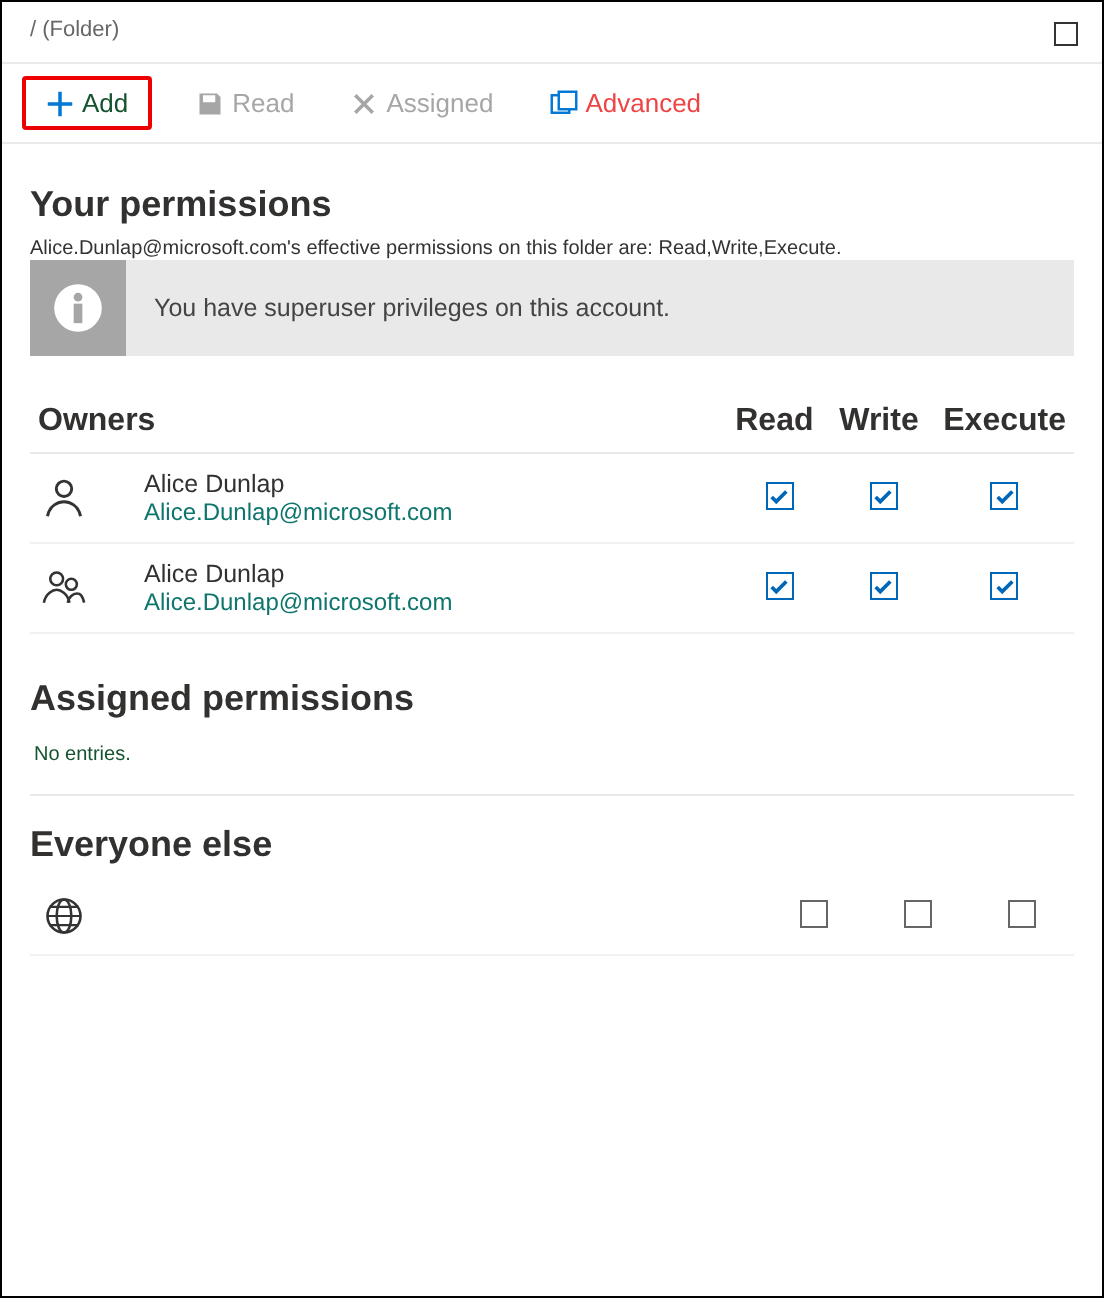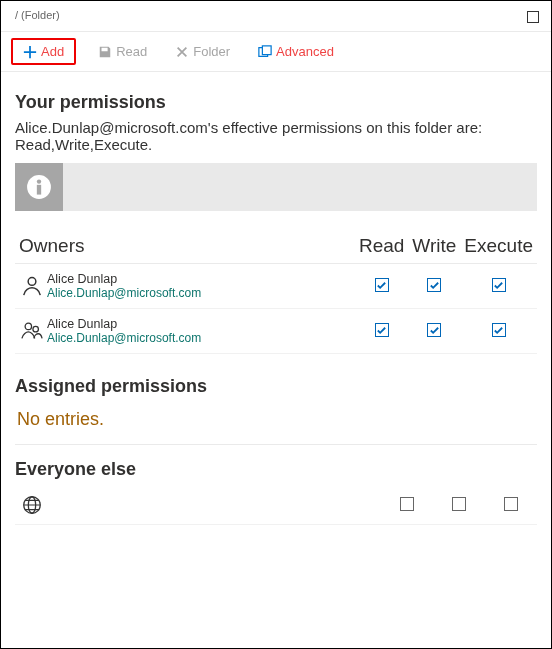--- a/index.html
+++ b/index.html
@@ -44,63 +44,63 @@
   }
   .tb-item {
     display: flex;
     align-items: center;
     gap: 4px;
     font-size: 13px;
     padding: 4px 6px;
     cursor: pointer;
   }
   .tb-item.disabled { color: #a6a6a6; cursor: default; }
-  .tb-add { color: #ef4444; border: 2px solid #e00; border-radius: 2px; padding: 4px 10px; }
+  .tb-add { color: #14532d; border: 2px solid #e00; border-radius: 2px; padding: 4px 10px; }
   .tb-add svg, .tb-item svg { width: 14px; height: 14px; flex: none; }
   .tb-adv { color: #ef4444; }
   .tb-adv .ico { width:14px; height:14px; }
   .content { padding: 10px 14px; }
   .section-title { font-size: 18px; font-weight: 600; margin: 10px 0 6px 0; }
-  .desc { font-size: 15px; color: #333; margin-bottom: 10px; }
+  .desc { font-size: 10px; color: #333; margin-bottom: 0; }
   .info-banner {
     display: flex;
     align-items: center;
     background: #e9e9e9;
     margin: 0 0 18px 0;
     min-height: 48px;
   }
   .info-banner .icon-box {
     background: #a6a6a6;
     width: 48px; height: 48px;
     display:flex; align-items:center; justify-content:center;
     flex: none;
     margin-right: 14px;
   }
   .info-banner .icon-box svg { width: 26px; height:26px; }
   .info-banner .msg { font-size: 12.5px; color: #444; }
   .perm-table { width: 100%; border-collapse: collapse; }
-  .perm-table th { text-align: left; font-size: 19px; font-weight:400; padding: 6px 4px; border-bottom: 1px solid #eaeaea; }
+  .perm-table th { text-align: left; font-size: 16px; font-weight:700; padding: 6px 4px; border-bottom: 1px solid #eaeaea; }
   .perm-table th.cent { text-align: left; width: 52px; }
   .perm-table td { padding: 8px 4px; border-bottom: 1px solid #f1f1f1; vertical-align: middle; font-size: 12.5px; }
   .perm-table td.cent { text-align: center; }
-  .ident { display:flex; align-items:center; gap:2px; }
+  .ident { display:flex; align-items:center; gap:27px; }
   .ident .ico { width: 26px; display:flex; justify-content:center; }
   .ident .ico svg { width:22px; height:22px; }
   .ident .txt .line2 { color:#0f766e; font-size:12px; }
   .chk {
     width: 14px; height: 14px; border: 1px solid #0067b8;
     display: inline-flex; align-items:center; justify-content:center;
     color:#0067b8;
   }
   .chk-empty {
     width: 14px; height: 14px; border: 1px solid #666;
     display:inline-block;
   }
   .chk svg { width:11px; height:11px; }
-  .none { font-size: 18px; color: #a16207; padding: 6px 2px 10px 2px; }
+  .none { font-size: 10px; color: #14532d; padding: 6px 2px 10px 2px; }
   .divider { border-bottom: 1px solid #eaeaea; margin: 4px 0 14px 0; }
 </style>
 </head>
 <body>
 
 <div class="header">
   <div class="path">/ (Folder)</div>
   <div class="win-btn"></div>
 </div>
 
@@ -114,21 +114,21 @@
   <div class="tb-item disabled">
     <svg viewBox="0 0 16 16">
         <path d="M2 2h10l2 2v10H2V2zm2 1v4h7V3H4zm1 7h6v3H5v-3z" fill="#a6a6a6"></path>
       </svg>
     <span>Read</span>
   </div>
   <div class="tb-item disabled">
     <svg viewBox="0 0 16 16">
         <path d="M3 3l10 10M13 3L3 13" stroke="#a6a6a6" stroke-width="2"></path>
       </svg>
-    <span>Folder</span>
+    <span>Assigned</span>
   </div>
   <div class="tb-item tb-adv">
     <svg class="ico" viewBox="0 0 16 16">
         <rect x="1" y="3" width="10" height="10" fill="none" stroke="#0078d4" stroke-width="1.4"></rect>
         <rect x="5" y="1" width="10" height="10" fill="#fff" stroke="#0078d4" stroke-width="1.4"></rect>
       </svg>
     <span>Advanced</span>
   </div>
 </div>
 
@@ -138,20 +138,21 @@
   <div class="desc">Alice.Dunlap@microsoft.com's effective permissions on this folder are: Read,Write,Execute.</div>
 
   <div class="info-banner">
     <div class="icon-box">
       <svg viewBox="0 0 24 24">
           <circle cx="12" cy="12" r="11" fill="#fff"></circle>
           <circle cx="12" cy="7" r="2" fill="#a6a6a6"></circle>
           <rect x="10" y="10" width="4" height="9" fill="#a6a6a6"></rect>
         </svg>
     </div>
+    <div class="msg">You have superuser privileges on this account.</div>
   </div>
 
   <table class="perm-table">
     <thead>
       <tr>
         <th>Owners</th>
         <th class="cent">Read</th>
         <th class="cent">Write</th>
         <th class="cent">Execute</th>
       </tr>

